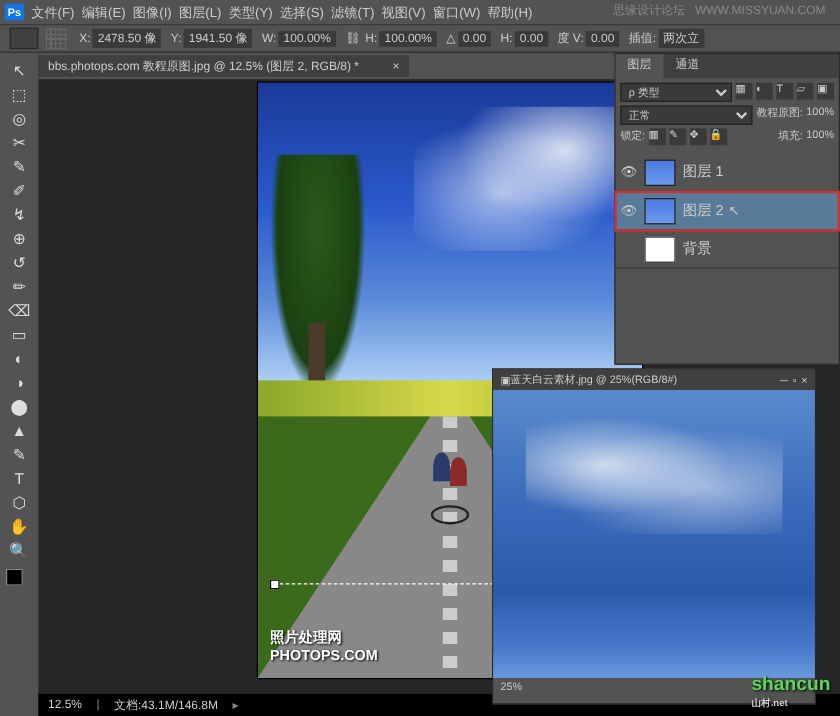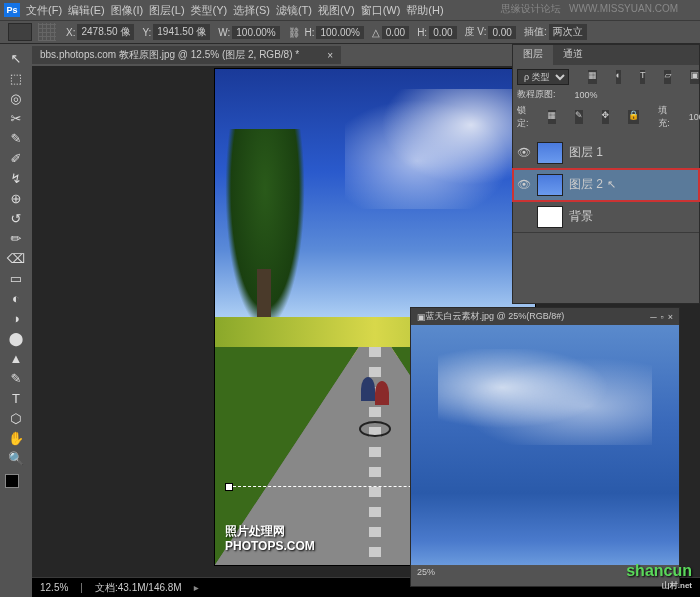--- a/index.html
+++ b/index.html
@@ -46,40 +46,40 @@
 .canvas .wm { position: absolute; bottom: 10px; left: 10px; color: #fff; font-size: 12px; text-shadow: 1px 1px 2px #000; font-weight: bold; line-height: 1.3; }
 .status-bar { height: 20px; background: #000000; display: flex; align-items: center; padding: 0 8px; font-size: 10px; border-top: 1px solid #3a3a3a; }
 .status-bar .sep { margin: 0 12px; color: #888; }
 .right-panels { position: absolute; right: 0; top: 44px; width: 188px; display: flex; flex-direction: column; }
 .panel { background: #535353; border: 1px solid #2a2a2a; margin-bottom: 2px; }
 .panel-tabs { display: flex; background: #404040; height: 20px; }
 .panel-tabs .ptab { padding: 2px 10px; font-size: 10px; }
 .panel-tabs .ptab.active { background: #535353; }
 .layers-panel { height: 260px; }
 .layers-options { padding: 4px; font-size: 9px; }
-.layers-options .row { display: flex; align-items: center; margin-bottom: 3px; gap: 19px; }
+.layers-options .row { display: flex; align-items: flex-start; margin-bottom: 3px; gap: 3px; }
 .layers-options select { background: #3a3a3a; color: #ccc; border: 1px solid #222; font-size: 9px; padding: 1px 2px; flex: 1; }
 .layers-options .mini-icon { width: 14px; height: 14px; background: #3a3a3a; display: inline-block; }
 .layers-list .layer-row { display: flex; align-items: center; height: 32px; padding: 0 4px; border-bottom: 1px solid #3a3a3a; }
 .layers-list .layer-row.selected { background: #5a7a9a; }
 .layers-list .layer-row.highlighted { outline: 2px solid #cc3333; outline-offset: -1px; }
 .layers-list .eye { width: 14px; height: 14px; margin-right: 6px; font-size: 11px; }
 .layers-list .thumb { width: 26px; height: 22px; background: linear-gradient(180deg, #4a7add 0%, #6a9aee 100%); border: 1px solid #222; margin-right: 6px; }
 .layers-list .thumb.empty { background: #fff; }
 .layers-list .lname { font-size: 12px; }
 .layers-list .cursor { font-size: 11px; margin-left: 4px; }
 .second-doc { position: absolute; right: 20px; bottom: 10px; width: 270px; height: 280px; background: #535353; border: 1px solid #2a2a2a; }
 .second-doc .title { background: #404040; padding: 2px 6px; font-size: 9px; display: flex; align-items: center; }
 .second-doc .title .win-controls { margin-left: auto; display: flex; gap: 4px; }
 .second-doc .img { width: 100%; height: 240px; background: linear-gradient(180deg, #5a8acc 0%, #3a6abb 40%, #2a5aaa 70%, #4a7acc 90%, #6a9add 100%); position: relative; }
 .second-doc .img .cloud-wisps { position: absolute; top: 10%; left: 10%; right: 10%; height: 40%; background: radial-gradient(ellipse at 30% 40%, rgba(255,255,255,0.7) 0%, transparent 50%), radial-gradient(ellipse at 70% 60%, rgba(255,255,255,0.5) 0%, transparent 60%); }
 .second-doc .footer { padding: 2px 6px; font-size: 9px; }
-.watermark-top { position: absolute; top: 2px; right: 22px; font-size: 10px; color: #888; }
+.watermark-top { position: absolute; top: 2px; right: 12px; font-size: 10px; color: #888; }
 .watermark-br { position: absolute; bottom: 6px; right: 8px; font-size: 16px; font-weight: bold; color: #5ad85a; text-shadow: 1px 1px 2px #000; }
-.watermark-br .sub { font-size: 8px; color: #ccc; display: block; text-align: right; }
+.watermark-br .sub { font-size: 8px; color: #ccc; display: block; text-align: left; }
 </style>
 </head>
 <body>
 
 <div class="menubar">
   <div class="ps-icon">Ps</div>
   <span class="menu">文件(F)</span>
   <span class="menu">编辑(E)</span>
   <span class="menu">图像(I)</span>
   <span class="menu">图层(L)</span>
@@ -198,20 +198,21 @@
     <div class="layers-options">
       <div class="row">
         <select><option>ρ 类型</option></select>
         <span class="mini-icon">▦</span>
         <span class="mini-icon">◐</span>
         <span class="mini-icon">T</span>
         <span class="mini-icon">▱</span>
         <span class="mini-icon">▣</span>
       </div>
       <div class="row">
+        <select><option>正常</option></select>
         <span>教程原图:</span>
         <span>100%</span>
       </div>
       <div class="row">
         <span>锁定:</span>
         <span class="mini-icon">▦</span>
         <span class="mini-icon">✎</span>
         <span class="mini-icon">✥</span>
         <span class="mini-icon">🔒</span>
         <span style="margin-left:auto">填充:</span>

